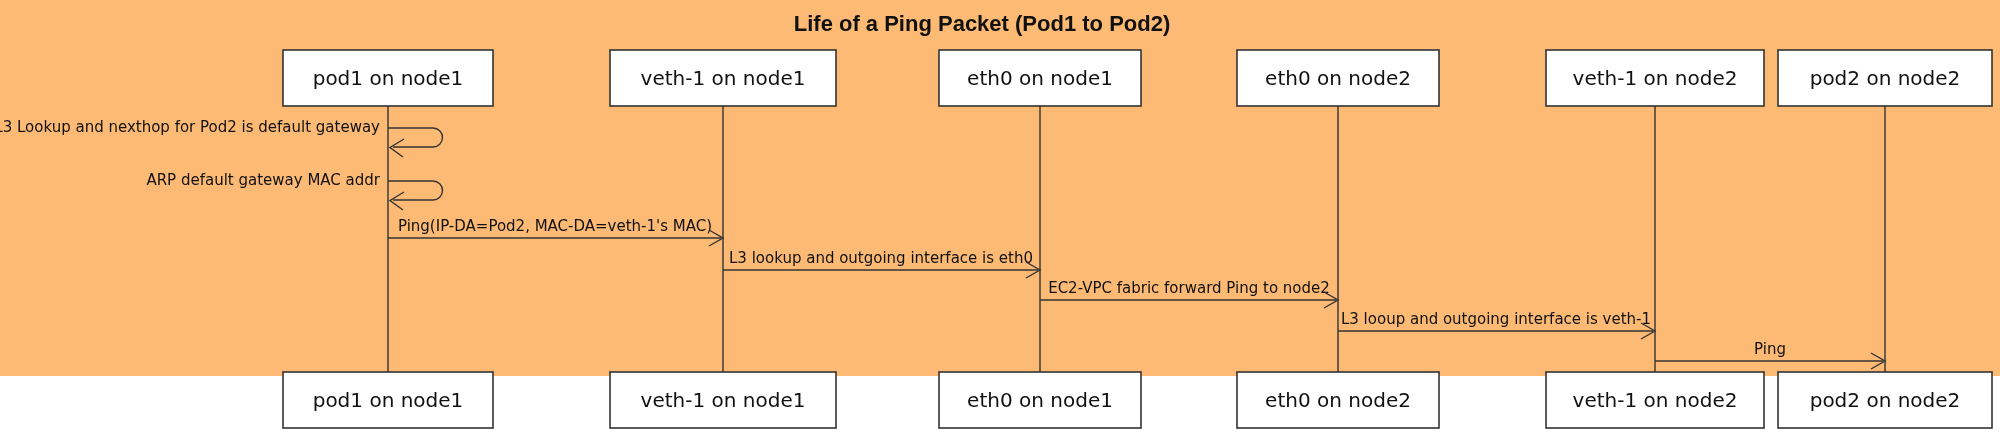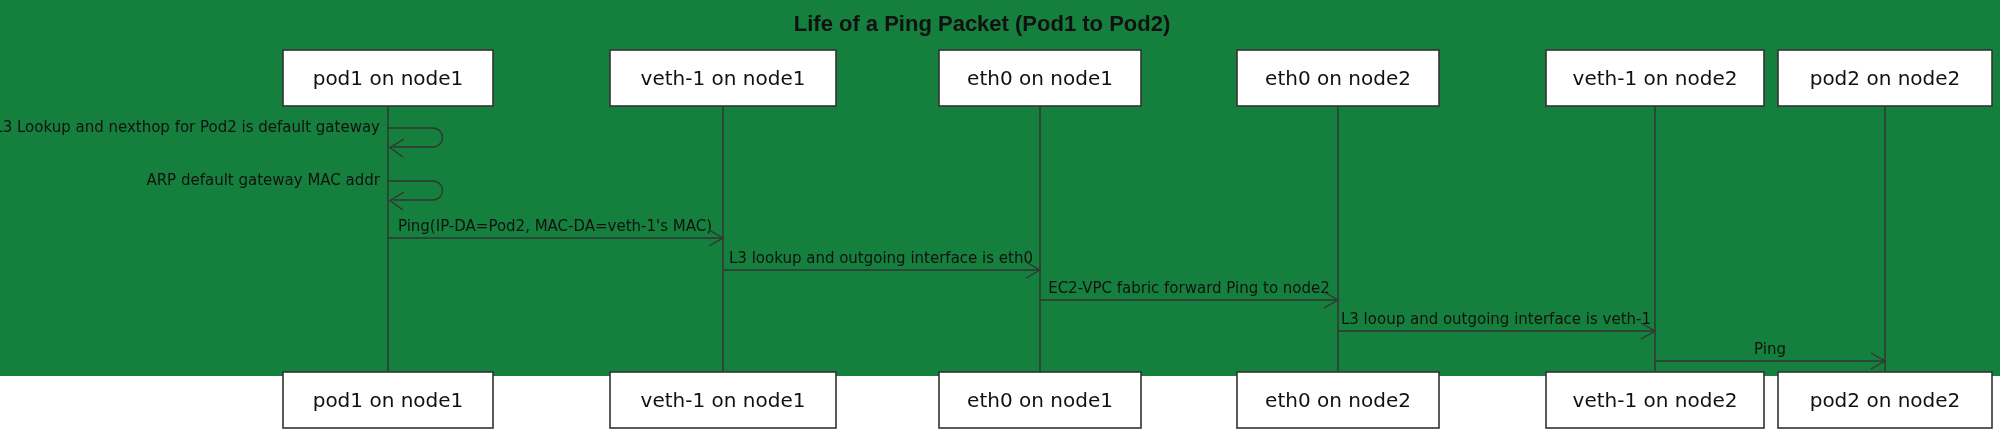--- a/index.html
+++ b/index.html
@@ -8,21 +8,21 @@
     background: #ffffff;
     width: 2000px;
     height: 436px;
     overflow: hidden;
     font-family: "DejaVu Sans", sans-serif;
   }
   .stage {
     position: relative;
     width: 2000px;
     height: 376px;
-    background: #15803d;
+    background: #fdba74;
   }
   svg text {
     fill: #111111;
     font-family: "DejaVu Sans", sans-serif;
   }
   .diagram-title {
     font-family: "Liberation Sans", sans-serif;
     font-weight: bold;
     font-size: 22px;
   }

